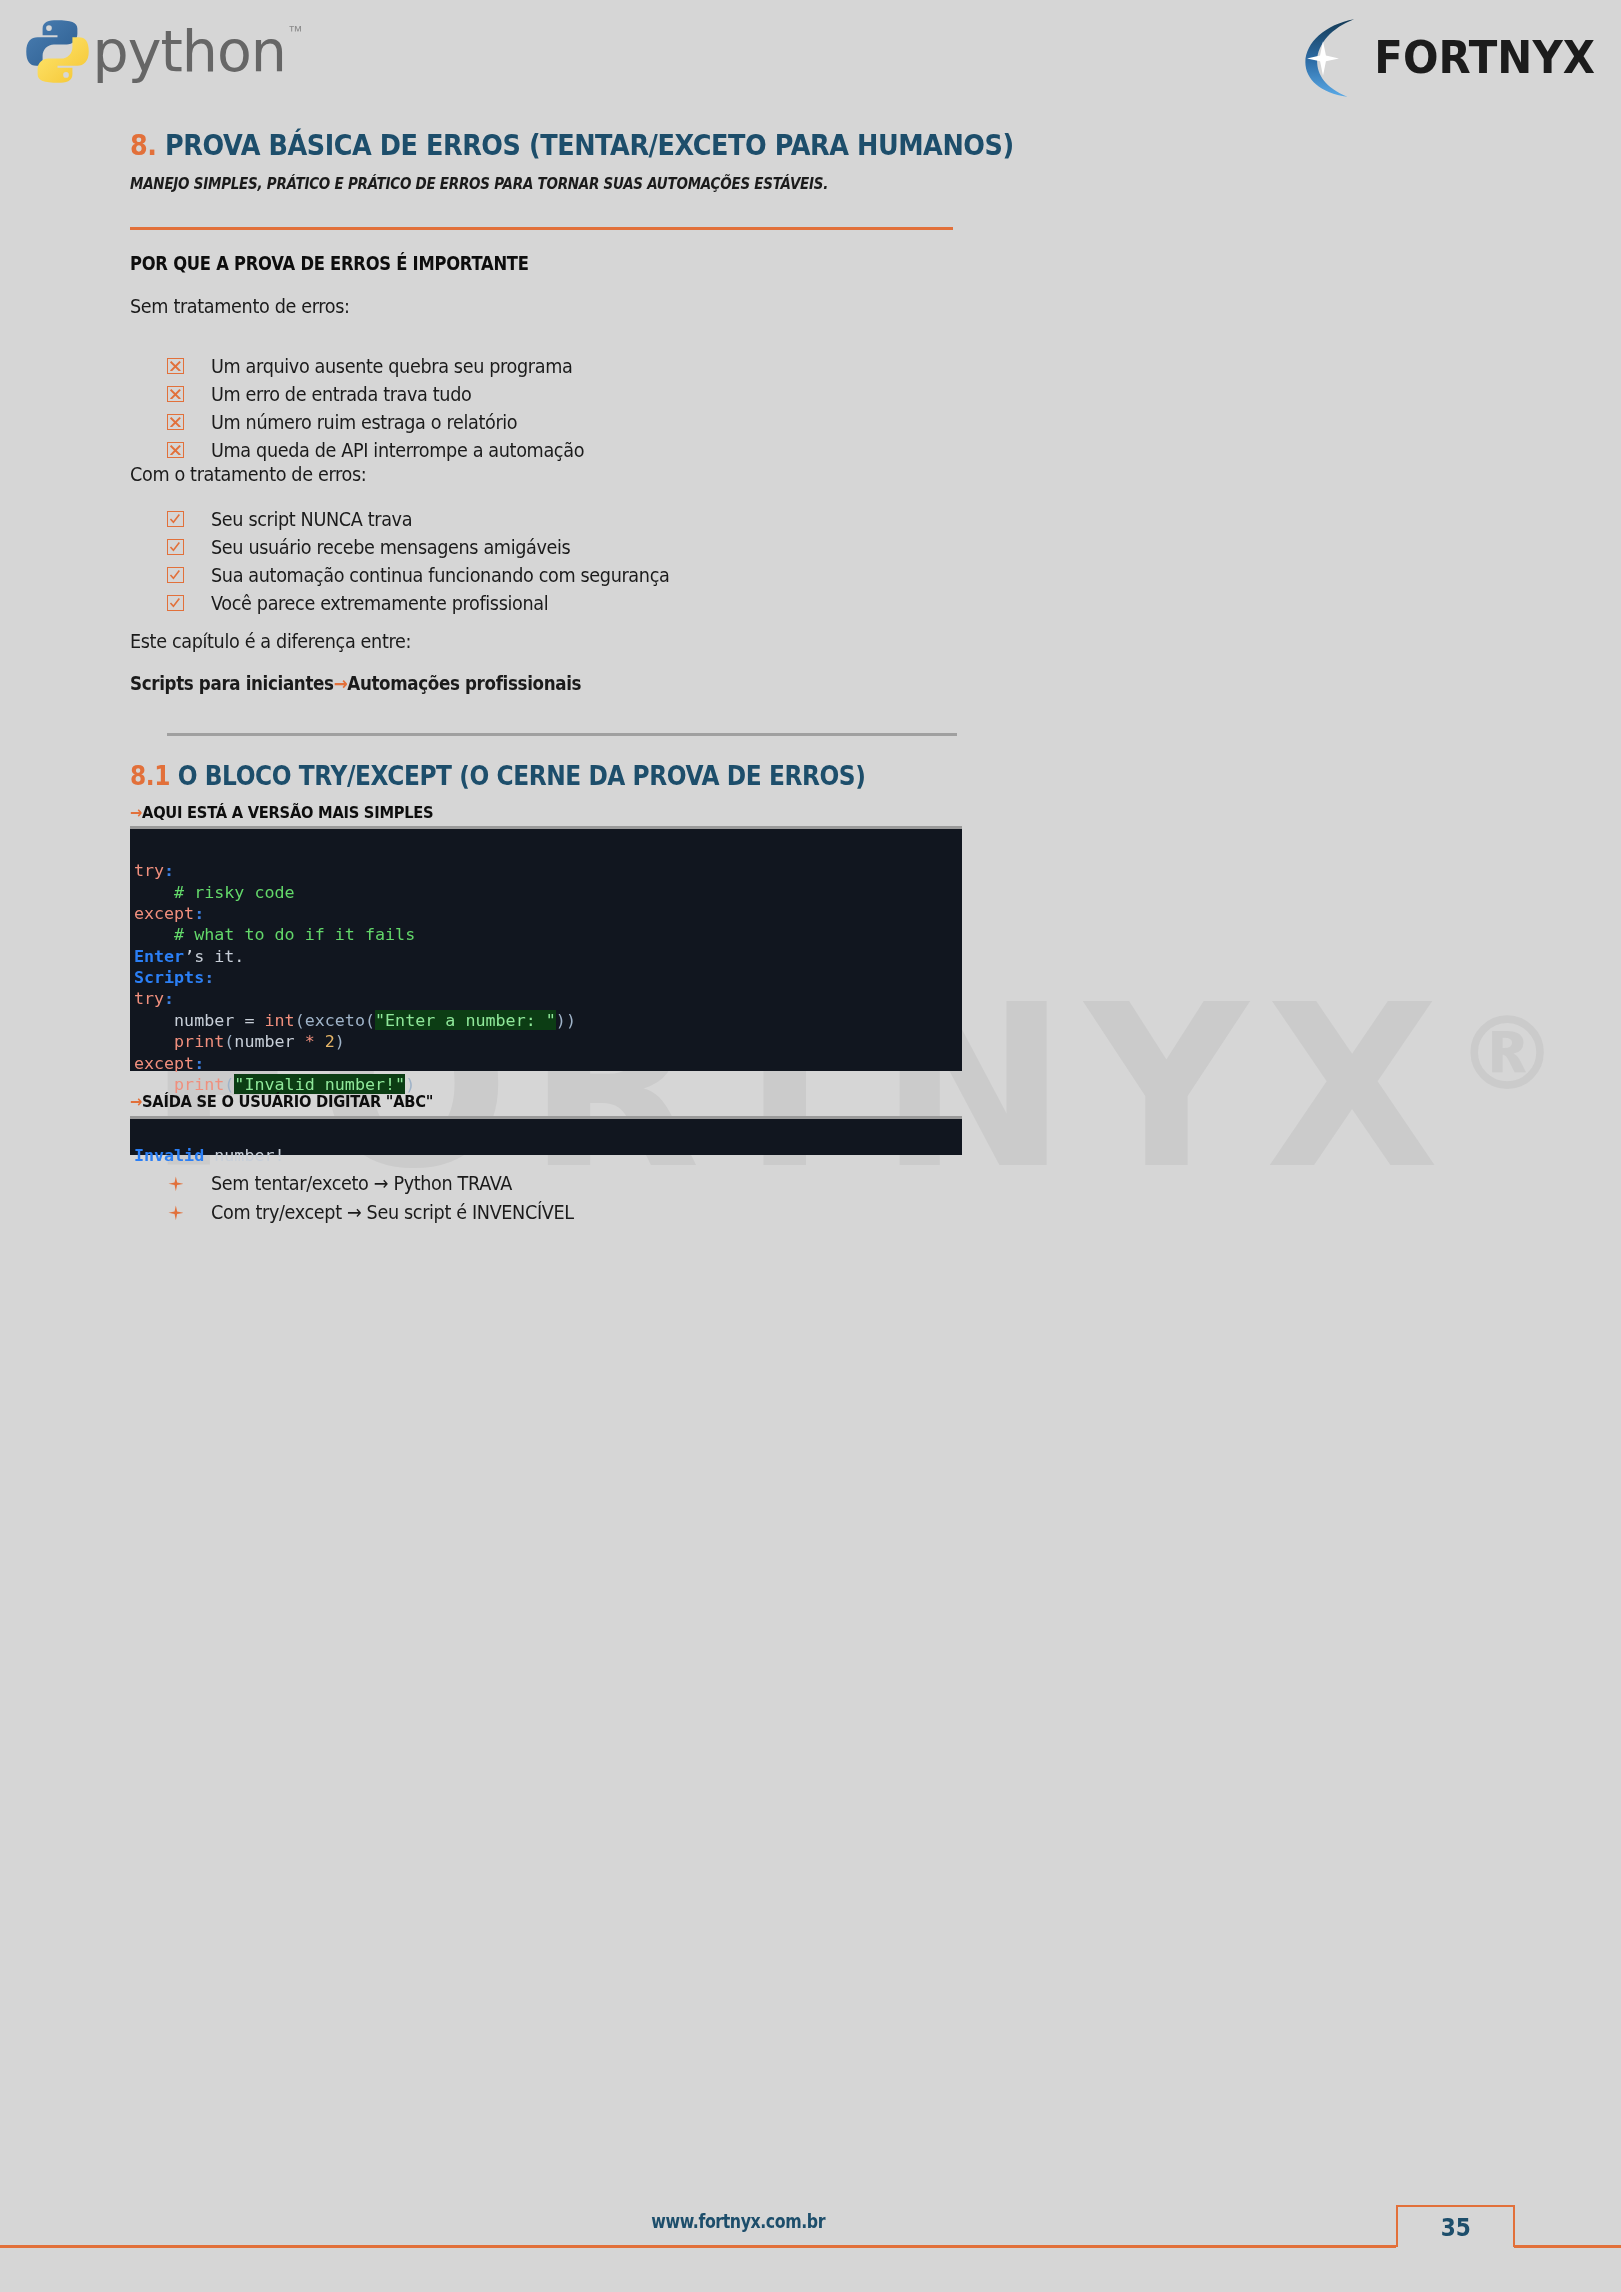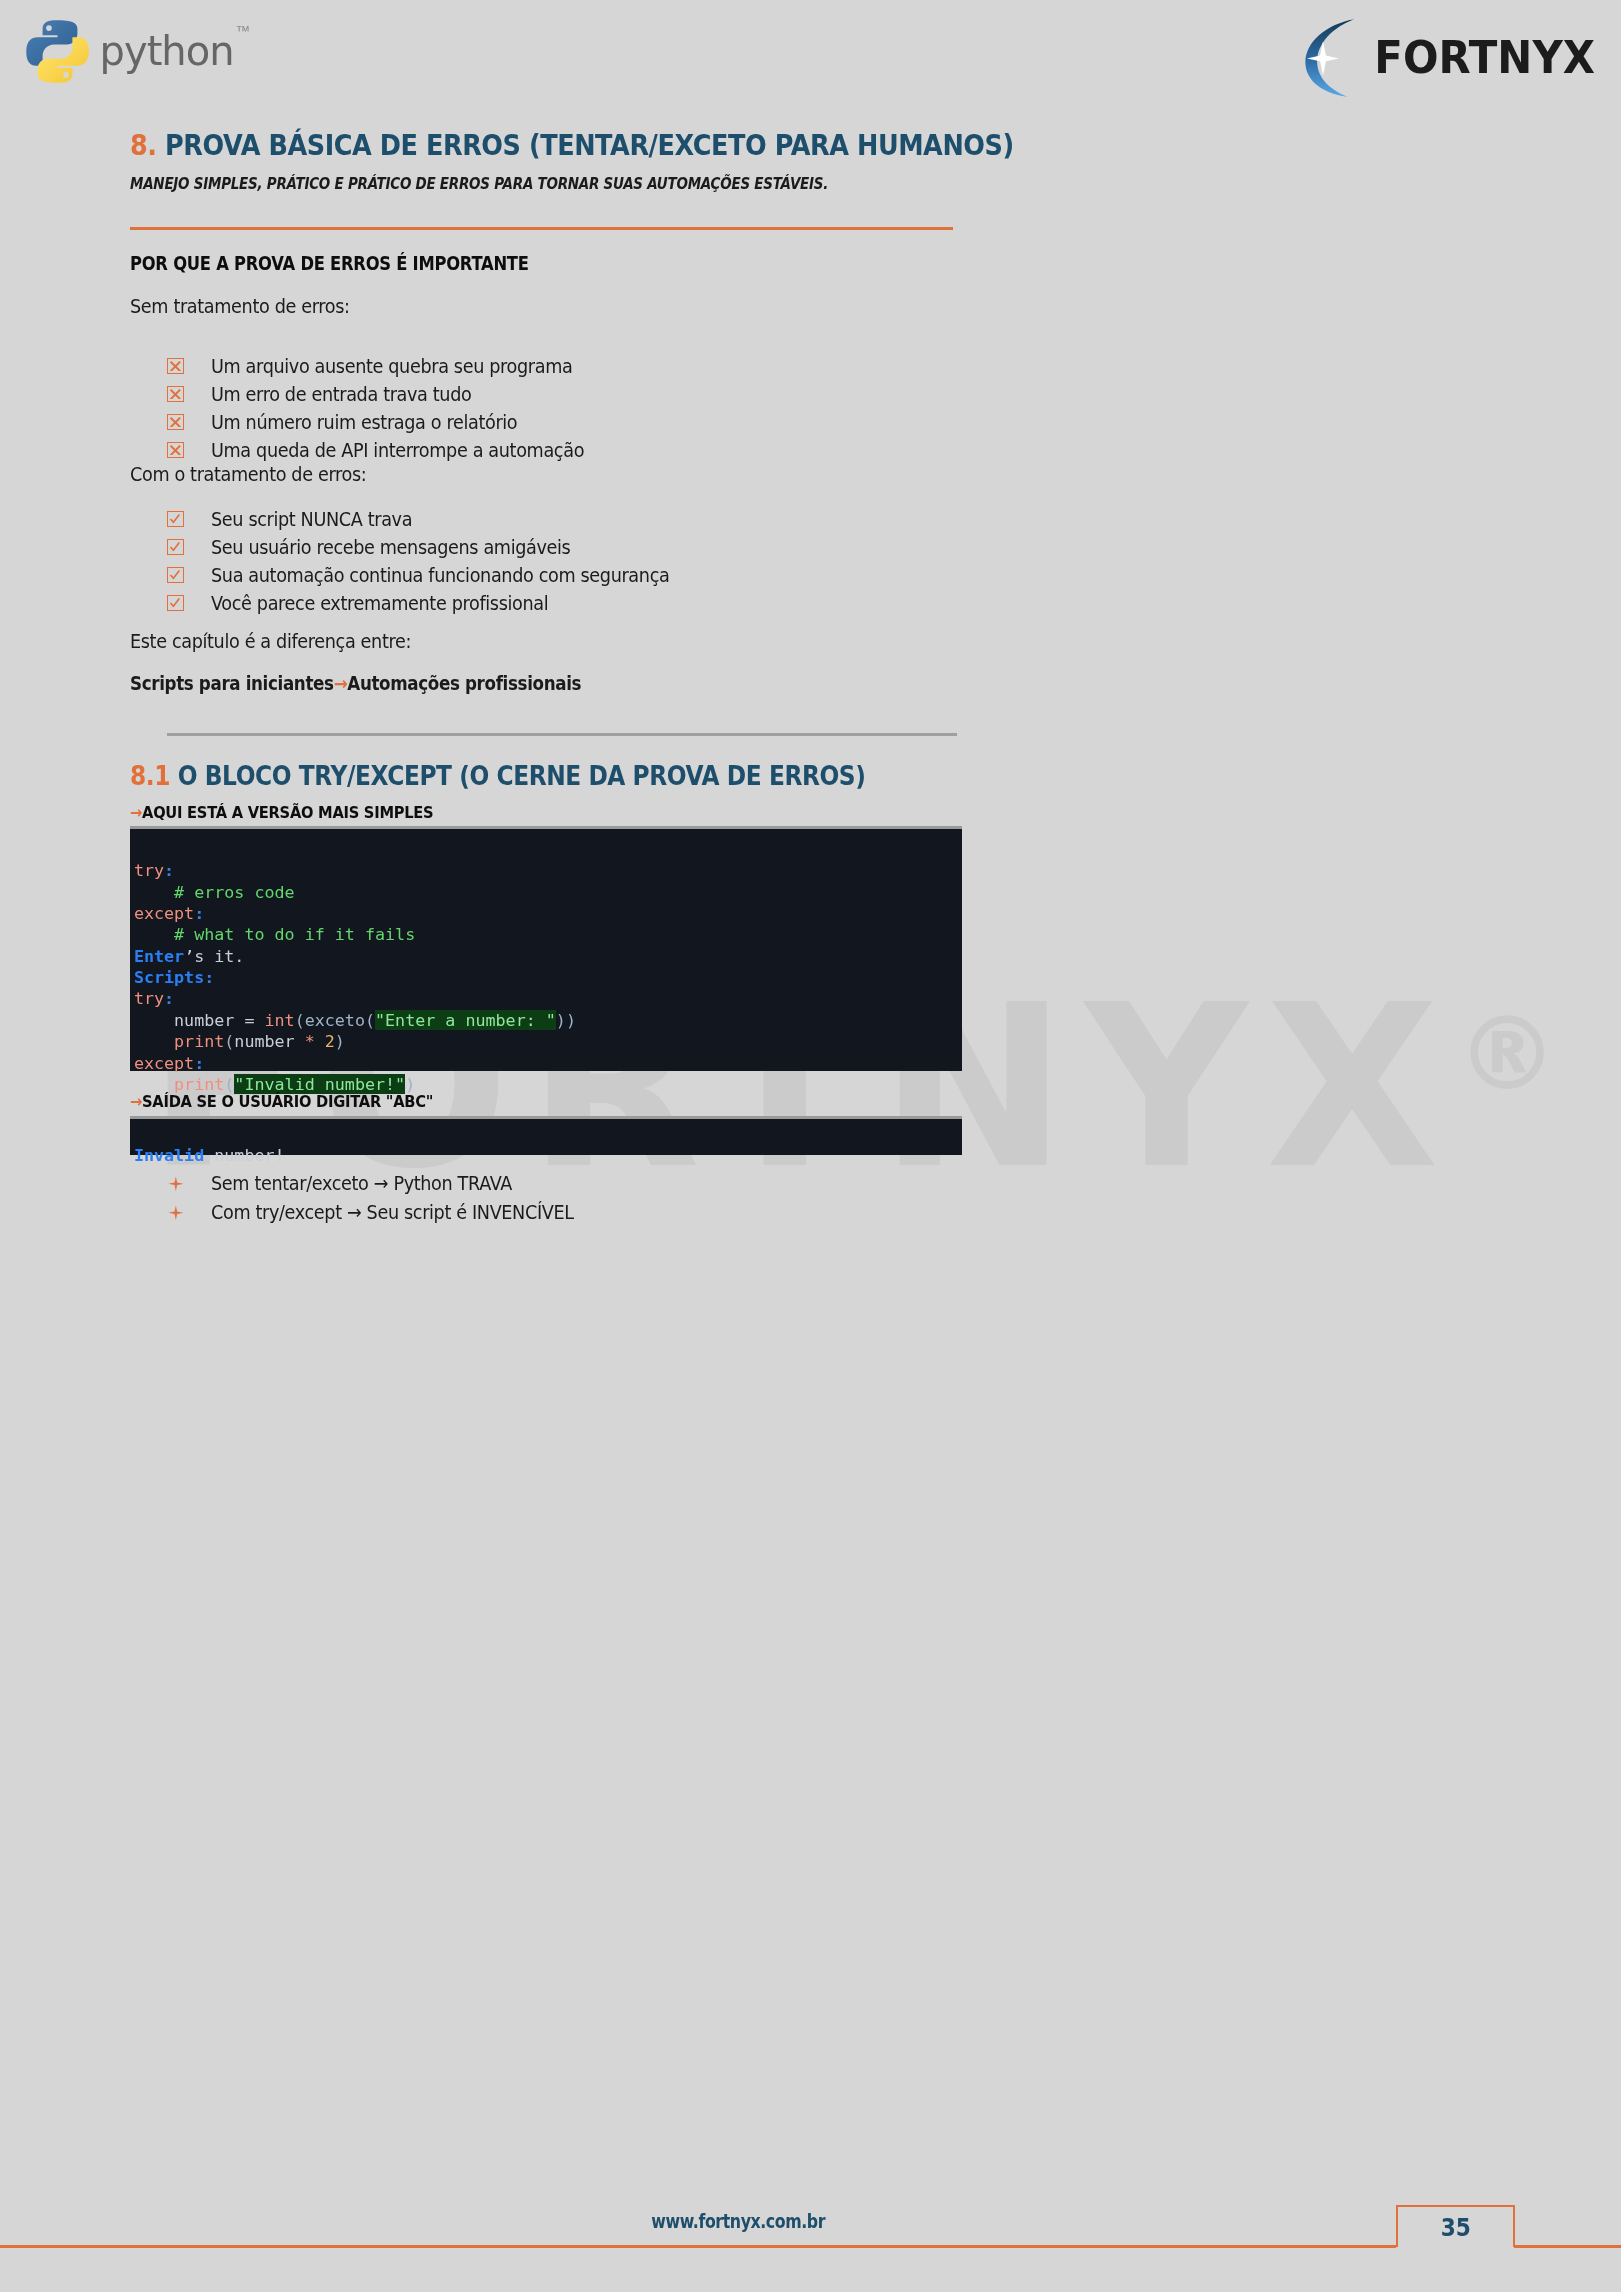--- a/index.html
+++ b/index.html
@@ -50,23 +50,23 @@
   }
   .py-logo {
     position: absolute;
     left: 21.6px; top: 15.7px;
     display: flex;
     align-items: center;
   }
   .py-logo .py-mark { width: 71px; height: 71px; }
   .py-logo .py-word {
     font-family: "DejaVu Sans", sans-serif;
-    font-size: 40px;
+    font-size: 57px;
     color: #666666;
-    margin-left: 7px;
+    margin-left: 0;
     letter-spacing: -1px;
     font-weight: 400;
     line-height: 1;
   }
   .py-logo .py-tm {
     font-size: 14.7px;
     color: #8b8b8b;
     align-self: flex-start;
     margin-top: 7.8px;
     margin-left: 2px;
@@ -413,21 +413,21 @@
     <span class="num">8.1</span>
     <span>O BLOCO TRY/EXCEPT (O CERNE DA PROVA DE ERROS)</span>
   </div>
 
   <div class="h3" style="left:130px; top:802px; font-size:16.7px;">
     <span style="color:#e2703a;">→</span><span>AQUI ESTÁ A VERSÃO MAIS SIMPLES</span>
   </div>
 
   <div class="codeblock" style="left:130px; top:826px; width:832px; height:245px;">
 <span class="ln"><span class="kw">try</span><span class="blu">:</span></span>
-<span class="ln">    <span class="com"># erros code</span></span>
+<span class="ln">    <span class="com"># risky code</span></span>
 <span class="ln"><span class="kw">except</span><span class="blu">:</span></span>
 <span class="ln">    <span class="com"># what to do if it fails</span></span>
 <span class="ln"><span class="bluid">Enter</span><span class="idn">’s it.</span></span>
 <span class="ln"><span class="bluid">Scripts</span><span class="blu">:</span></span>
 <span class="ln"><span class="kw">try</span><span class="blu">:</span></span>
 <span class="ln">    <span class="idn">number</span> <span class="idn">=</span> <span class="fn">int</span><span class="pun">(</span><span class="pun">exceto</span><span class="pun">(</span><span class="str">"Enter a number: "</span><span class="pun">))</span></span>
 <span class="ln">    <span class="fn">print</span><span class="pun">(</span><span class="idn">number</span> <span class="op">*</span> <span class="num">2</span><span class="pun">)</span></span>
 <span class="ln"><span class="kw">except</span><span class="blu">:</span></span>
 <span class="ln">    <span class="fn">print</span><span class="pun">(</span><span class="str">"Invalid number!"</span><span class="pun">)</span></span>
   </div>

